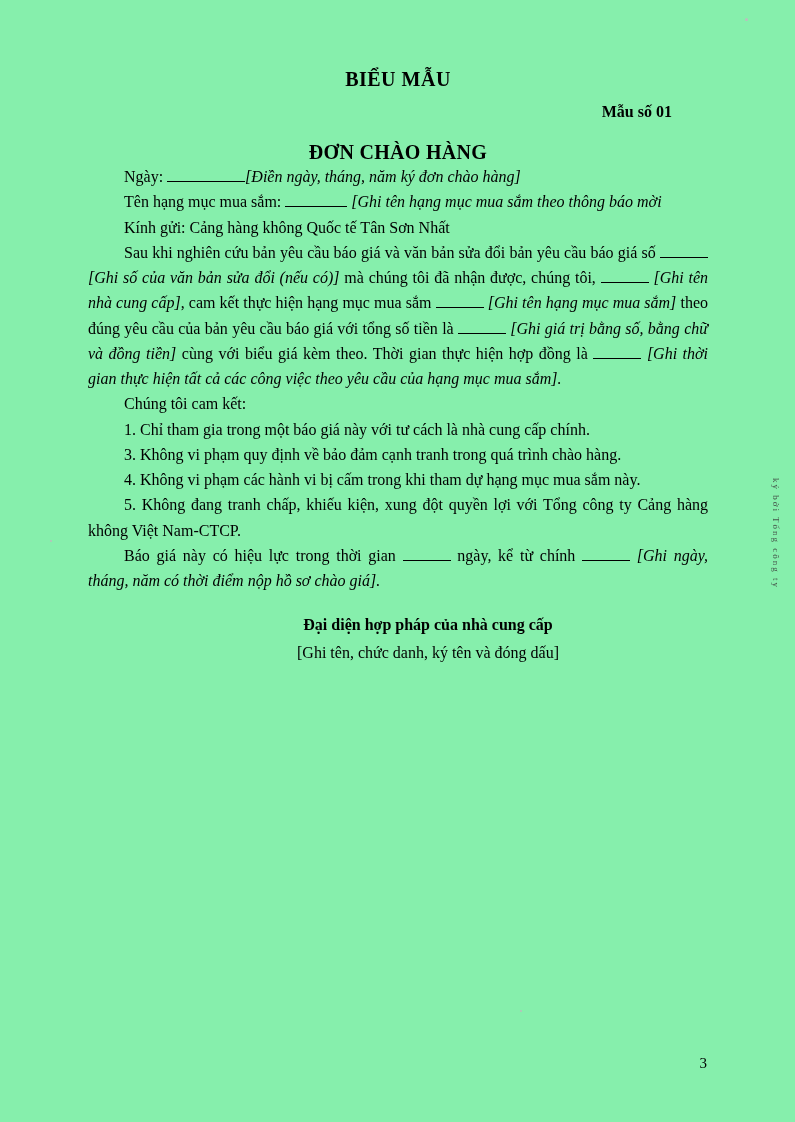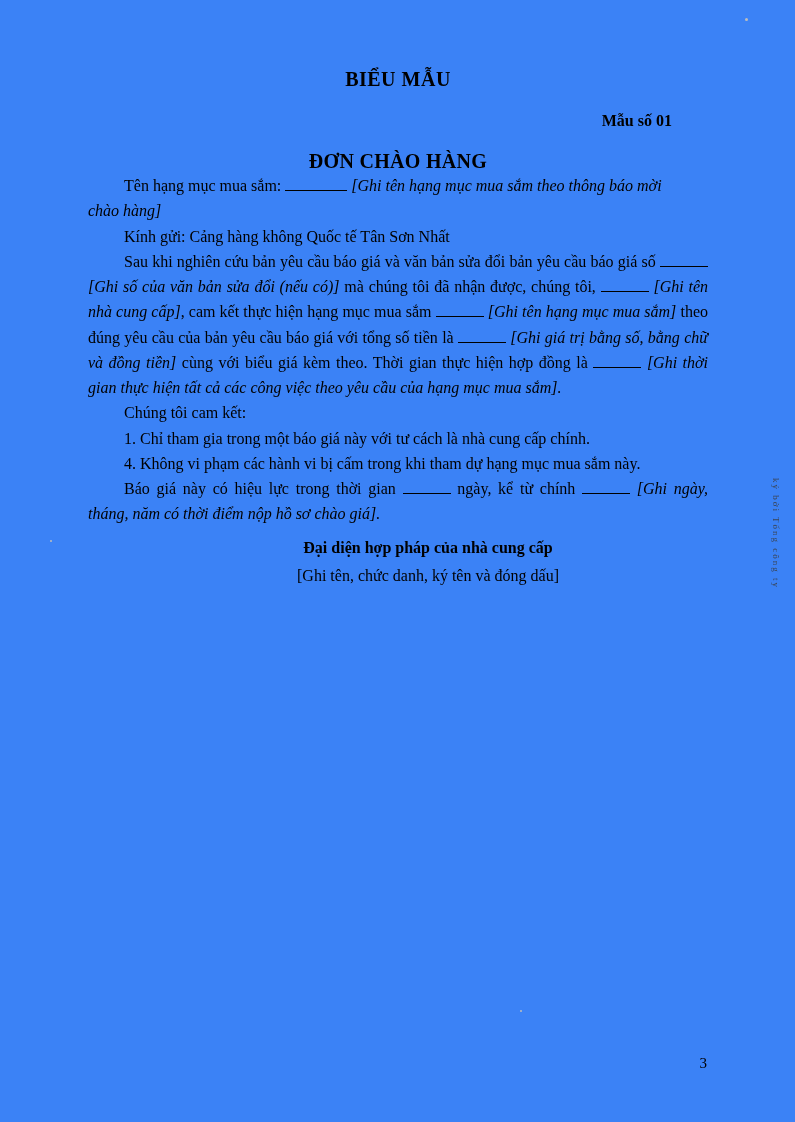--- a/index.html
+++ b/index.html
@@ -9,41 +9,41 @@
   }
   body {
     font-family: "Liberation Serif", serif;
     color: #000000;
   }
   .page {
     position: relative;
     width: 795px;
     height: 1122px;
     margin: 0 auto;
-    background: #3b82f6;
+    background: #86efac;
     overflow: hidden;
   }
   .content {
     position: absolute;
     left: 88px;
     top: 0;
     width: 620px;
   }
   .doc-title {
     text-align: center;
     font-weight: bold;
     font-size: 20px;
     letter-spacing: 0.5px;
     margin-top: 68px;
   }
   .form-no {
     text-align: right;
     font-weight: bold;
     font-size: 16px;
-    margin-top: 21px;
+    margin-top: 12px;
     padding-right: 36px;
   }
   .doc-subtitle {
     text-align: center;
     font-weight: bold;
     font-size: 20px;
     margin-top: 20px;
     letter-spacing: 0.3px;
   }
   p.line {
@@ -66,21 +66,21 @@
     vertical-align: baseline;
     height: 0.95em;
   }
   .b-sm { width: 48px; }
   .b-md { width: 62px; }
   .b-lg { width: 78px; }
   .signature-title {
     text-align: center;
     font-weight: bold;
     font-size: 16px;
-    margin-top: 12px;
+    margin-top: 22px;
     padding-left: 60px;
   }
   .signature-note {
     text-align: center;
     font-size: 16px;
     margin-top: 10px;
     padding-left: 60px;
   }
   .page-number {
     position: absolute;
@@ -117,28 +117,29 @@
   <div class="side-mark">ký bởi Tổng công ty</div>
 
   <div class="content">
 
     <div class="doc-title">BIỂU MẪU</div>
 
     <div class="form-no">Mẫu số 01</div>
 
     <div class="doc-subtitle">ĐƠN CHÀO HÀNG</div>
 
+    <p class="line gap-date indent-small">
+      <span>Ngày:</span>
+      <span class="blank b-lg"></span><span class="it">[Điền ngày, tháng, năm ký đơn chào hàng]</span>
+    </p>
 
     <p class="line gap-item indent-small">
       <span>Tên hạng mục mua sắm:</span>
       <span class="blank b-md"></span>
       <span class="it">[Ghi tên hạng mục mua sắm theo thông báo mời</span>
-    </p>
-    <p class="line">
-      <span class="it">chào hàng]</span>
     </p>
 
     <p class="line gap-to">Kính gửi: Cảng hàng không Quốc tế Tân Sơn Nhất</p>
 
     <p class="line gap-body indent">
       <span>Sau khi nghiên cứu bản yêu cầu báo giá và văn bản sửa đổi bản yêu cầu báo giá số</span>
       <span class="blank b-sm"></span>
       <span class="it">[Ghi số của văn bản sửa đổi (nếu có)]</span>
       <span>mà chúng tôi đã nhận được, chúng tôi,</span>
       <span class="blank b-sm"></span>
@@ -149,21 +150,23 @@
       <span class="blank b-sm"></span>
       <span class="it">[Ghi giá trị bằng số, bằng chữ và đồng tiền]</span>
       <span>cùng với biểu giá kèm theo. Thời gian thực hiện hợp đồng là</span>
       <span class="blank b-sm"></span>
       <span class="it">[Ghi thời gian thực hiện tất cả các công việc theo yêu cầu của hạng mục mua sắm]</span><span class="it">.</span>
     </p>
 
     <p class="line gap-para indent">Chúng tôi cam kết:</p>
 
     <p class="line gap-para indent">1. Chỉ tham gia trong một báo giá này với tư cách là nhà cung cấp chính.</p>
+    <p class="line gap-para indent">3. Không vi phạm quy định về bảo đảm cạnh tranh trong quá trình chào hàng.</p>
     <p class="line gap-para indent">4. Không vi phạm các hành vi bị cấm trong khi tham dự hạng mục mua sắm này.</p>
+    <p class="line gap-para indent">5. Không đang tranh chấp, khiếu kiện, xung đột quyền lợi với Tổng công ty Cảng hàng không Việt Nam-CTCP.</p>
 
 
     <p class="line gap-para indent">
       <span>Báo giá này có hiệu lực trong thời gian</span>
       <span class="blank b-sm"></span>
       <span>ngày, kể từ chính</span>
       <span class="blank b-sm"></span>
       <span class="it">[Ghi ngày, tháng, năm có thời điểm nộp hồ sơ chào giá]</span><span class="it">.</span>
     </p>
 

